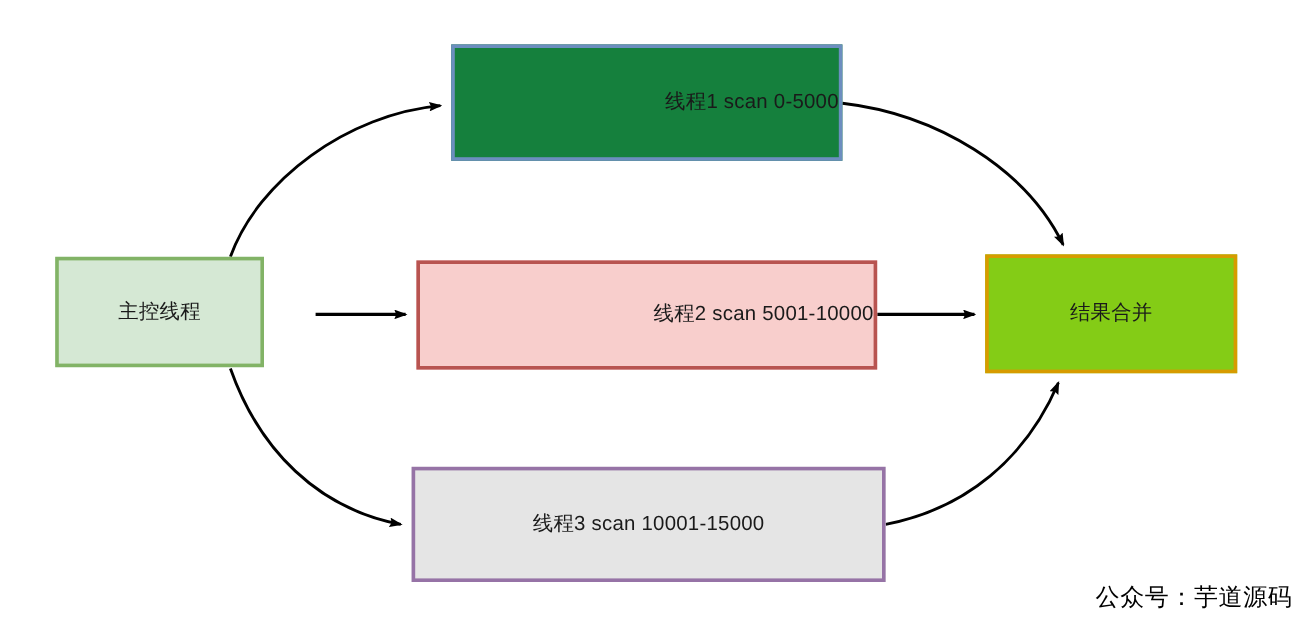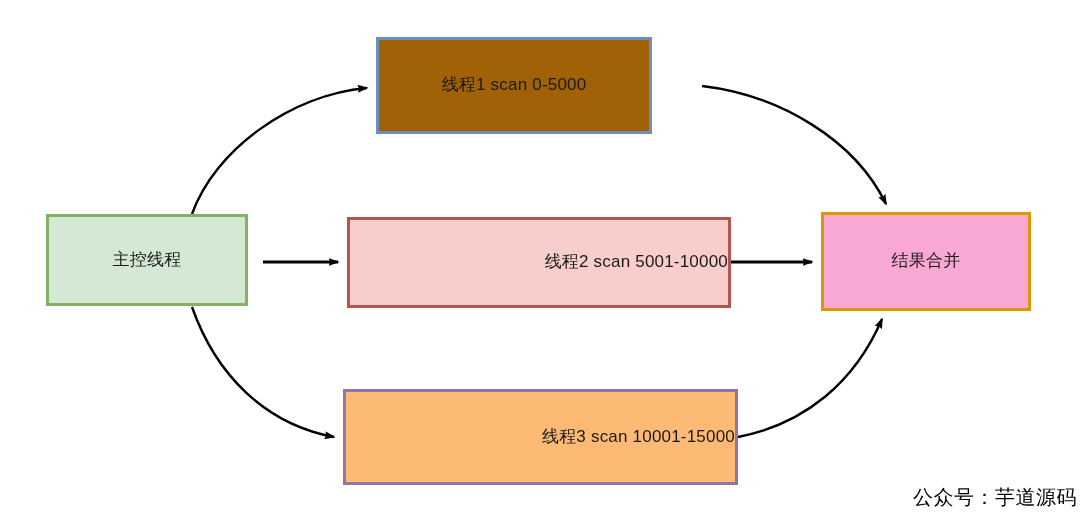--- a/index.html
+++ b/index.html
@@ -42,57 +42,57 @@
     letter-spacing: 0.2px;
     white-space: nowrap;
     text-align: center;
   }
   .node-label {
     display: block;
   }
   #node-main {
     left: 46px;
     top: 214px;
-    width: 202px;
+    width: 174px;
     height: 92px;
     background: #d5e8d4;
     border-color: #82b366;
   }
   #node-t1 {
     left: 376px;
     top: 37px;
-    width: 276px;
+    width: 326px;
     height: 97px;
-    background: #a16207;
+    background: #15803d;
     border-color: #6c8ebf;
+    justify-content: flex-end;
   }
   #node-t2 {
     left: 347px;
     top: 217px;
     width: 384px;
     height: 91px;
     background: #f8cecc;
     border-color: #b85450;
     justify-content: flex-end;
   }
   #node-t3 {
     left: 343px;
     top: 389px;
     width: 395px;
     height: 96px;
-    background: #fdba74;
+    background: #e5e5e5;
     border-color: #9673a6;
-    justify-content: flex-end;
   }
   #node-merge {
     left: 821px;
     top: 212px;
     width: 210px;
     height: 99px;
-    background: #f9a8d4;
+    background: #84cc16;
     border-color: #d79b00;
   }
   #watermark {
     position: absolute;
     left: 913px;
     top: 484px;
     color: #000000;
     font-size: 20px;
     letter-spacing: 0.5px;
     white-space: nowrap;

